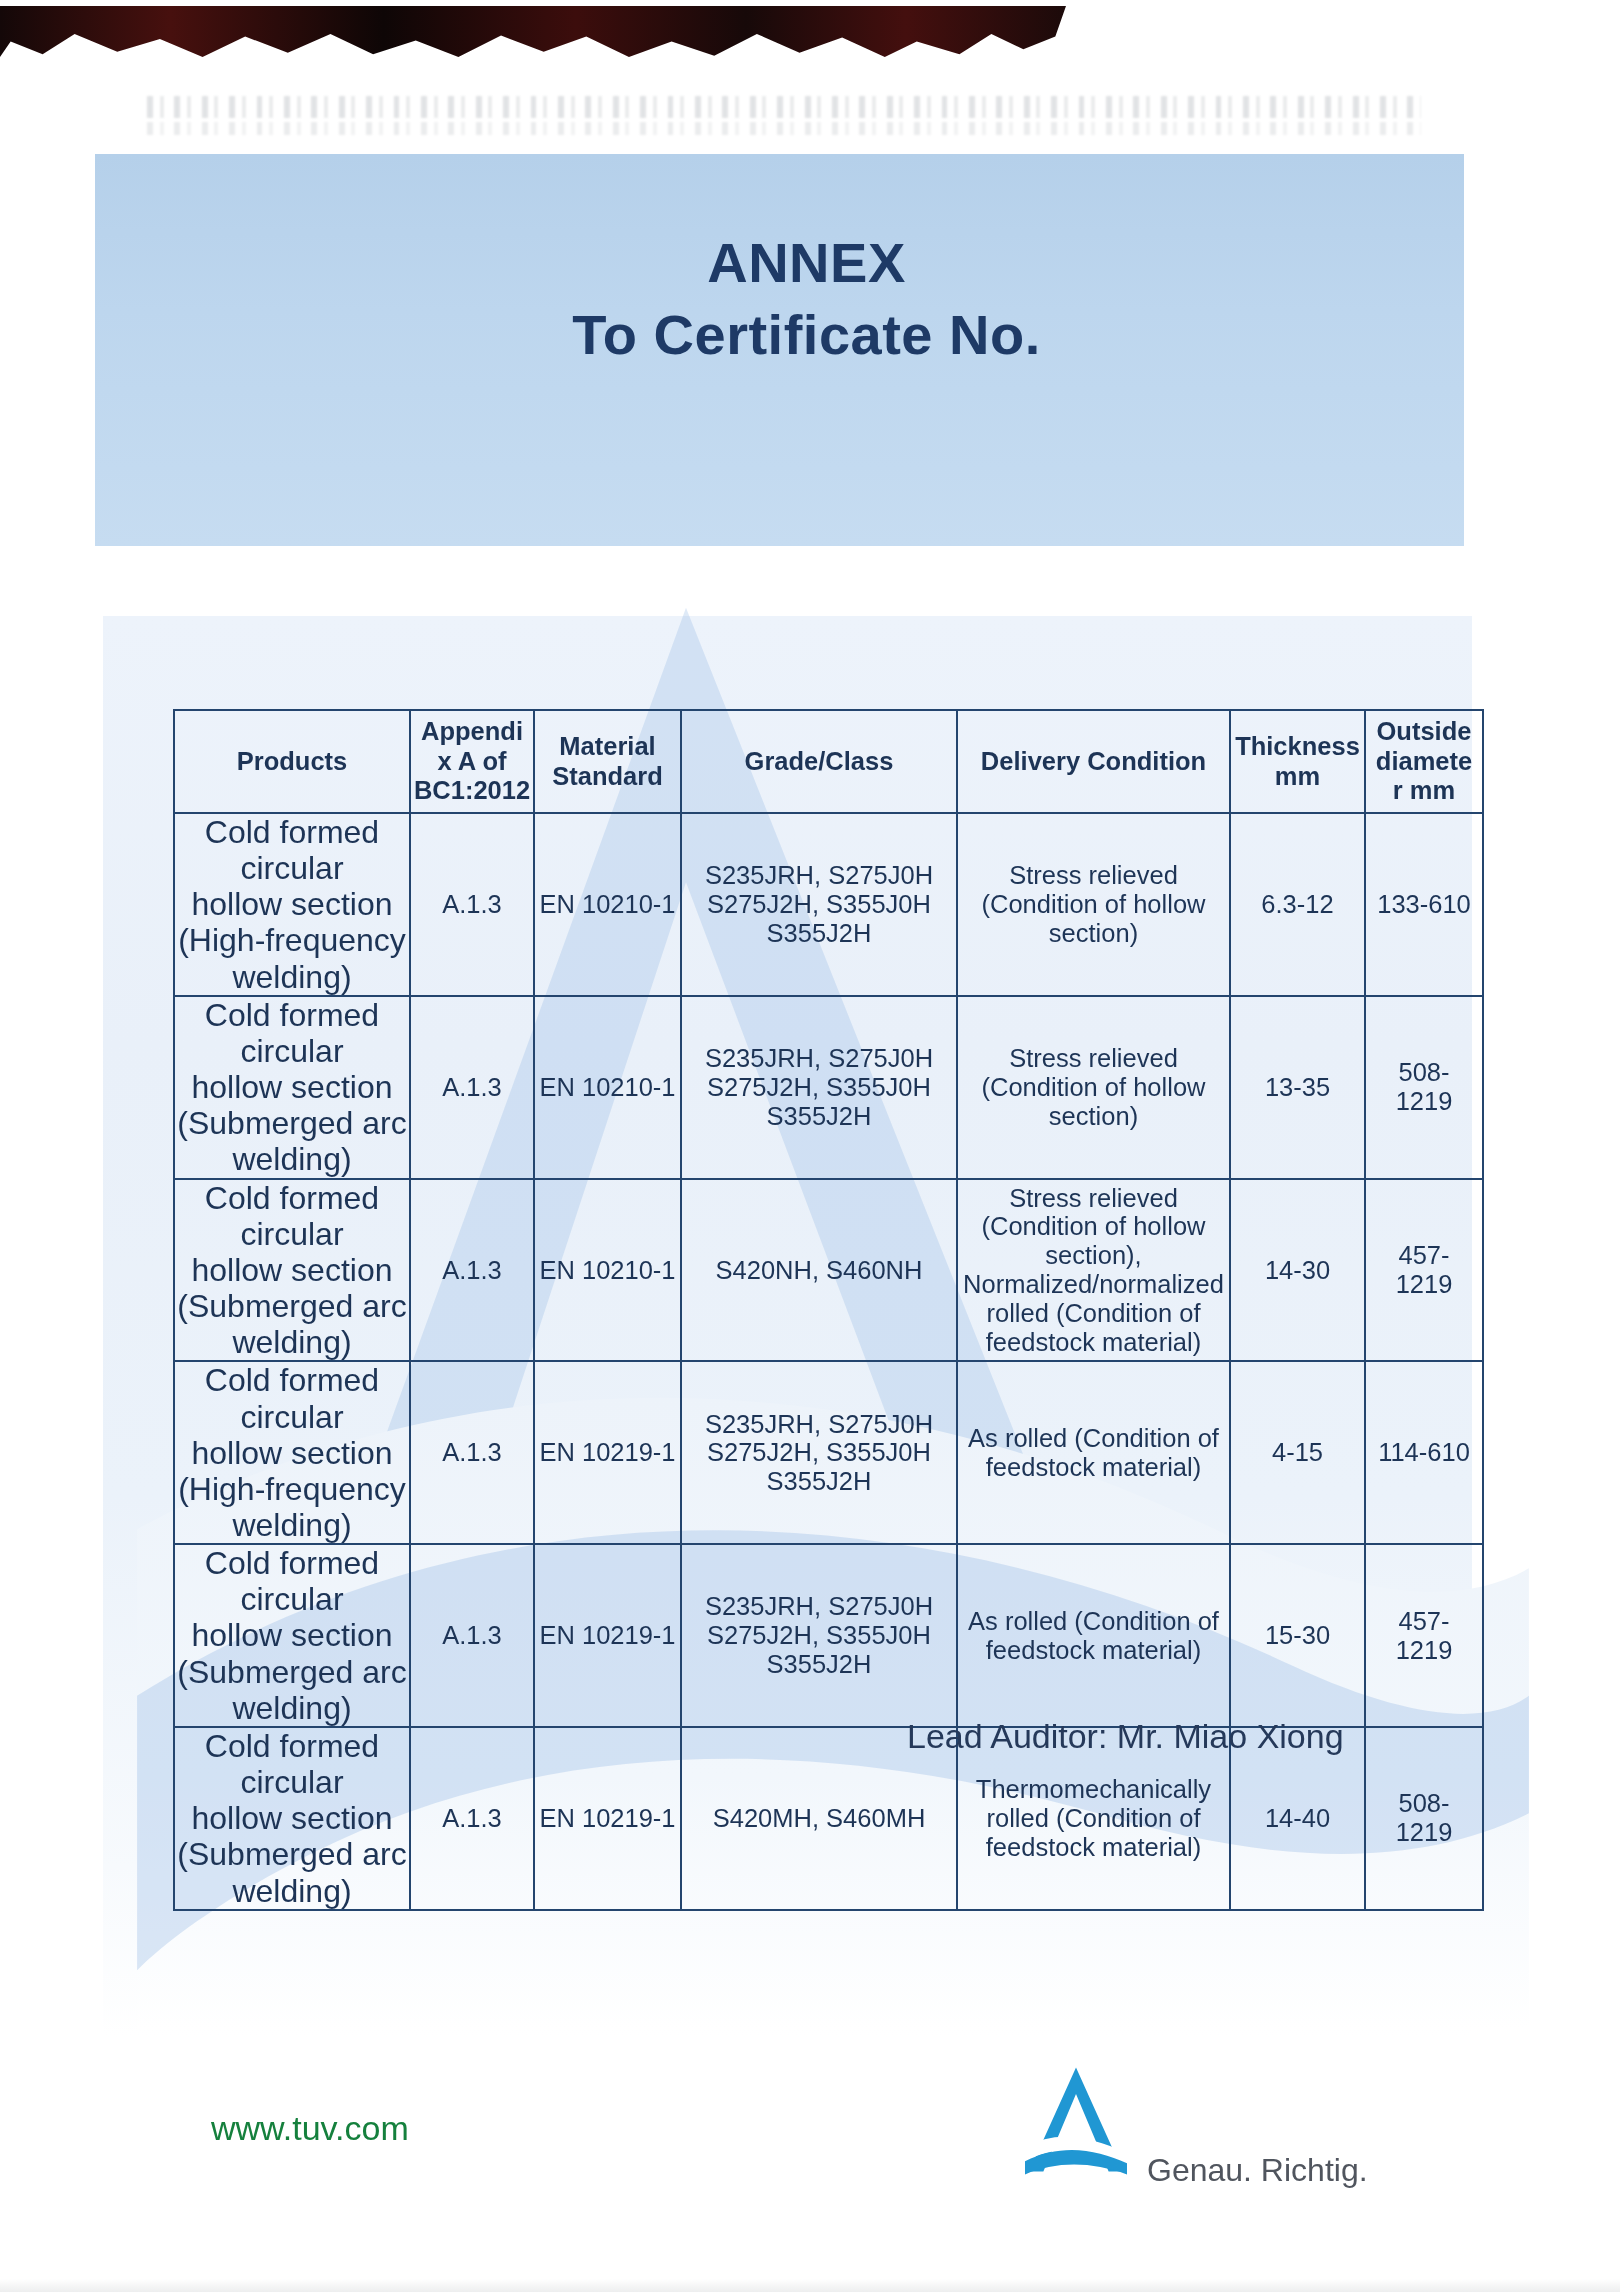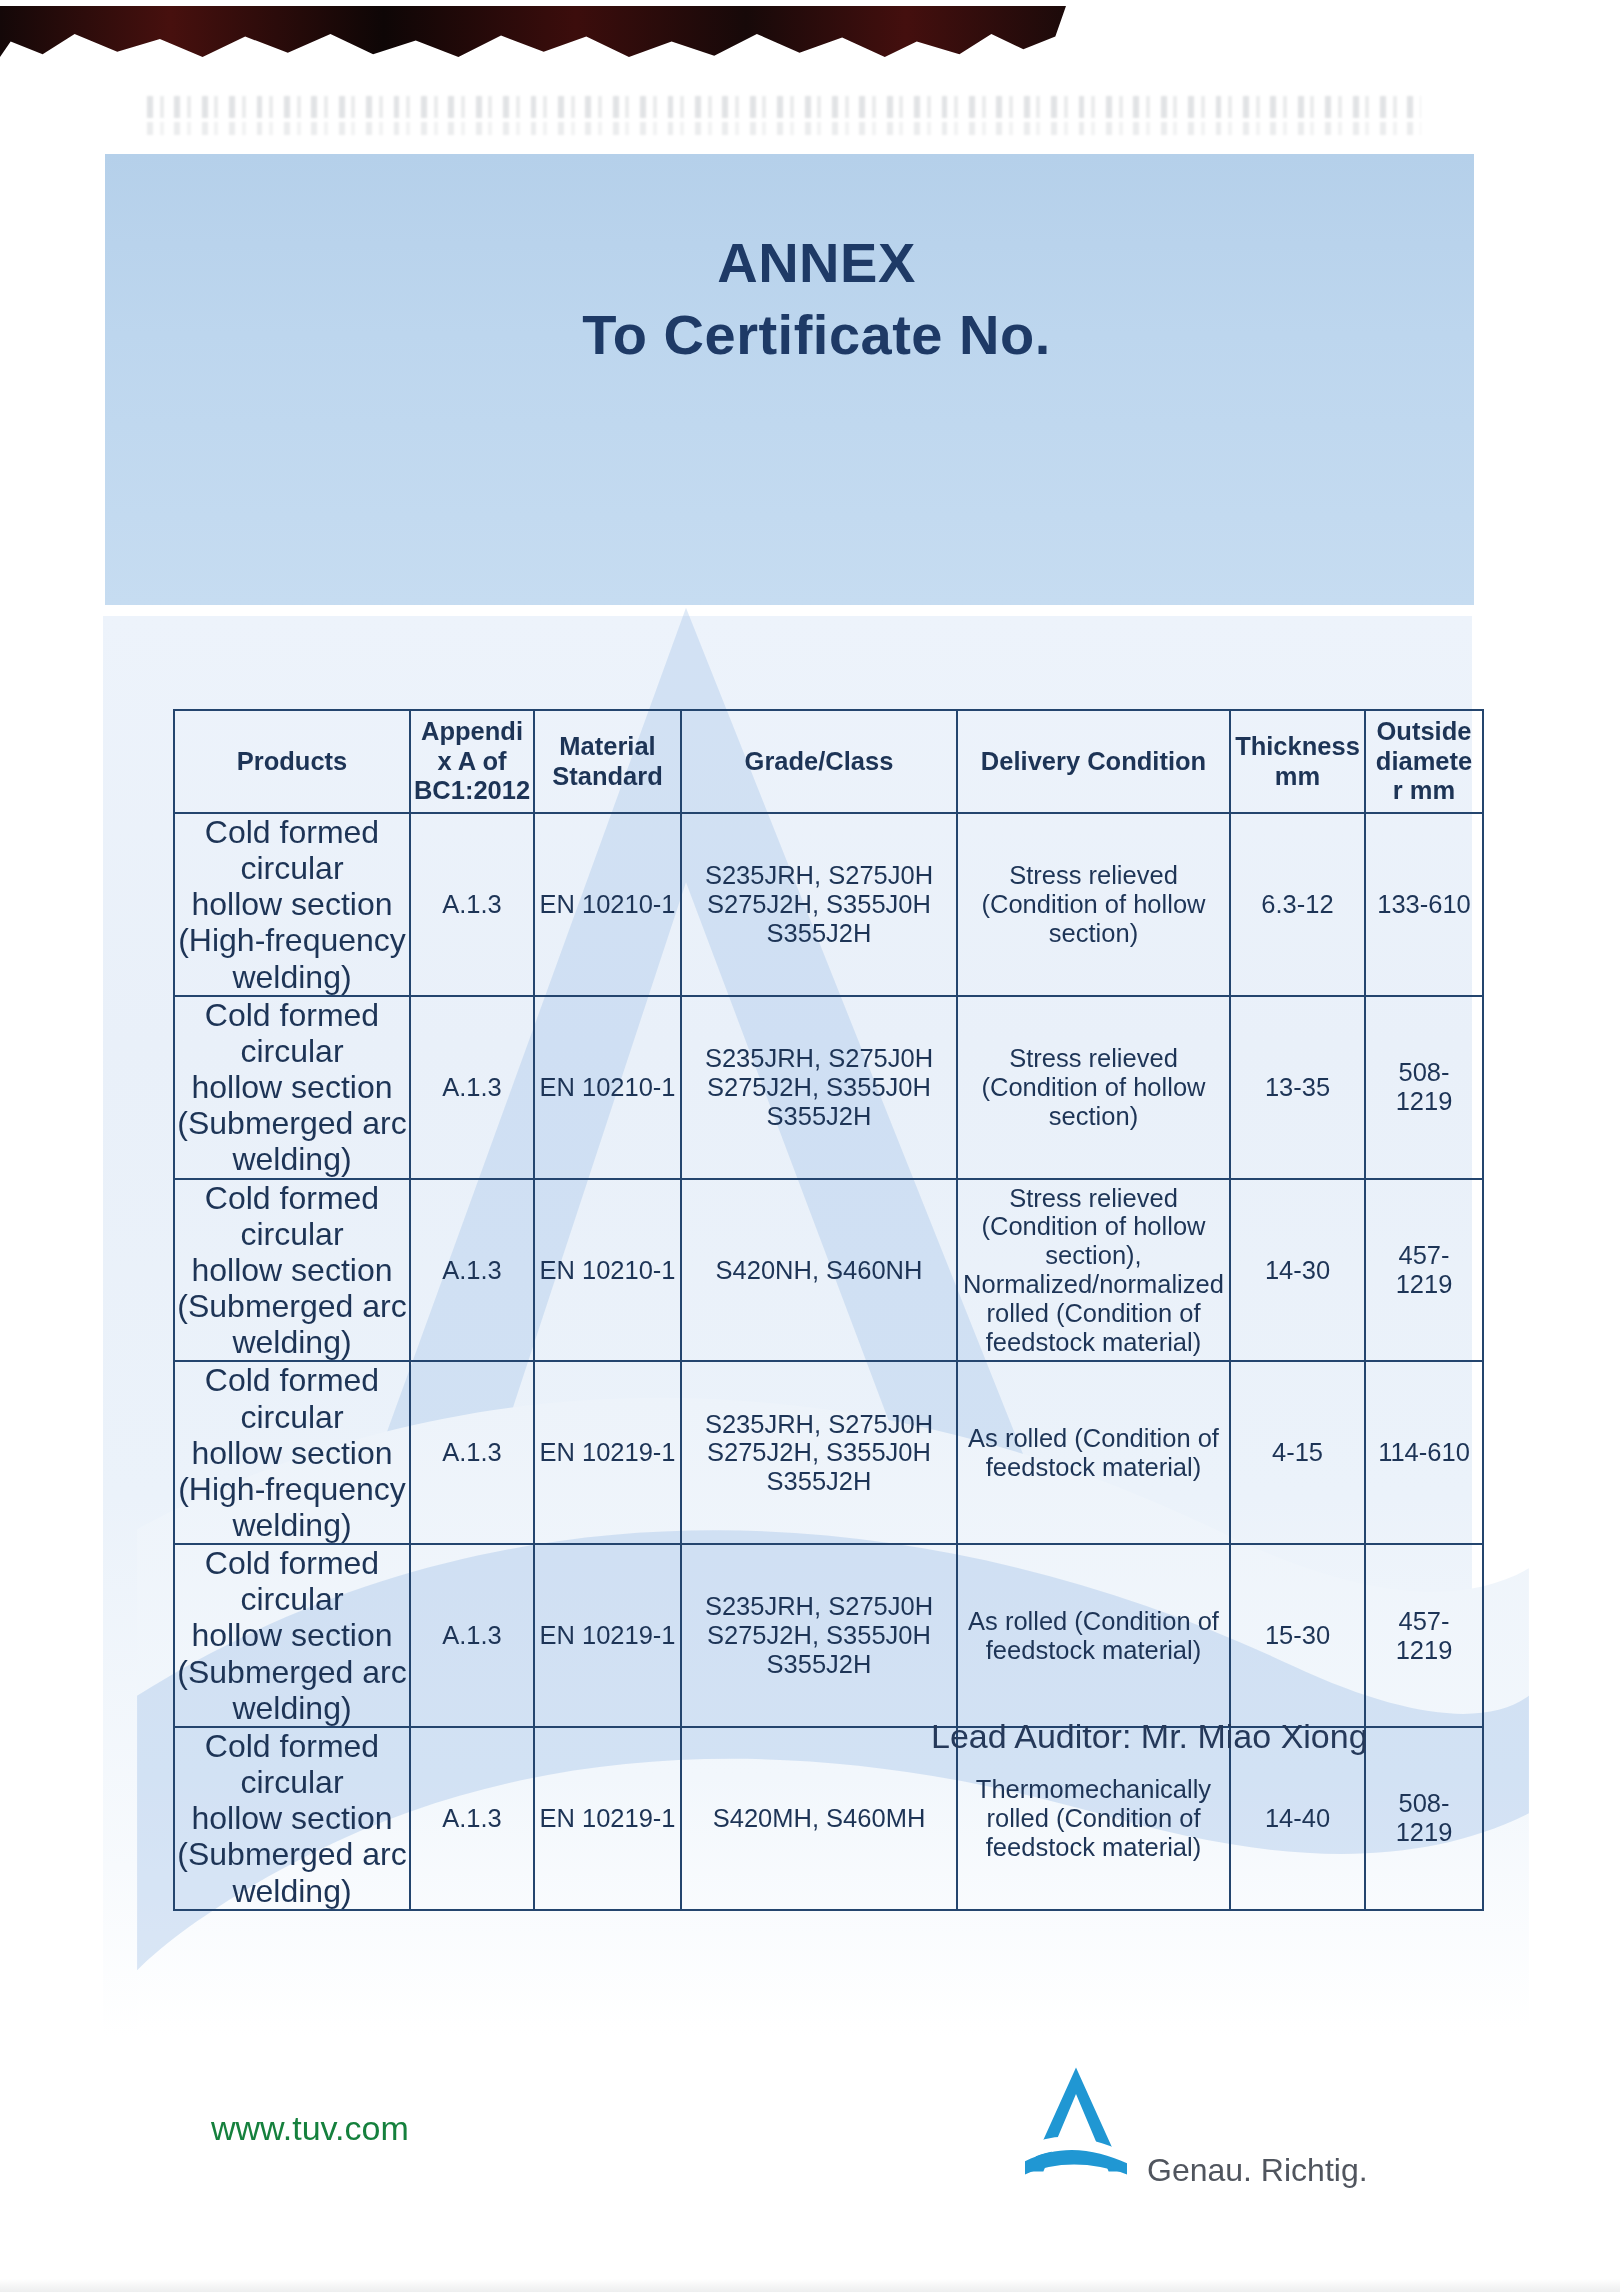--- a/index.html
+++ b/index.html
@@ -8,41 +8,41 @@
 
   
   .artifact{position:absolute;left:0;top:5.9px;width:1066px;height:51px;
     background:linear-gradient(90deg,#140808 0%,#47100e 16%,#0e0606 36%,#3c0d0c 54%,#170909 70%,#440f0e 85%,#1c0a0a 100%);
     clip-path:polygon(0 0,100% 0,99% 60%,96% 85%,93% 55%,90% 95%,86% 70%,83% 100%,79% 62%,75% 92%,71% 55%,67% 98%,63% 70%,59% 100%,55% 60%,51% 90%,47% 58%,43% 100%,39% 68%,35% 95%,31% 55%,27% 92%,23% 60%,19% 100%,15% 65%,11% 90%,7% 55%,4% 95%,1% 70%,0 100%);}
   .bleed{position:absolute;left:147px;top:96px;width:1274px;height:21.6px;opacity:.45;filter:blur(1px);
     background:repeating-linear-gradient(90deg,rgba(110,118,128,.45) 0 5.9px,rgba(110,118,128,0) 5.9px 12.7px,rgba(110,118,128,.3) 12.7px 16.7px,rgba(110,118,128,0) 16.7px 27.4px);}
   .bleed.b2{top:122px;height:12.7px;opacity:.3;}
 
   
-  .header-band{position:absolute;left:105px;top:154px;width:1369px;height:451px;
+  .header-band{position:absolute;left:95px;top:154px;width:1369px;height:392px;
     background:linear-gradient(180deg,#b5d0ea 0%,#bdd6ee 40%,#c6dcf1 100%);}
   .title{position:absolute;left:0;top:73px;width:100%;box-sizing:border-box;padding-left:54px;
     text-align:center;color:#1e3a66;font-weight:bold;font-size:56px;line-height:1.28;letter-spacing:0.5px;}
   .tint{position:absolute;left:103px;top:616px;width:1369px;height:1421px;
     background:linear-gradient(180deg,#edf3fb 0%,#e9f0f9 30%,#ebf2fa 62%,#f7fafd 88%,#ffffff 100%);}
   .watermark{position:absolute;left:137px;top:598px;width:1392px;height:1431px;}
   .bottom-edge{position:absolute;left:0;bottom:0;width:100%;height:13.7px;opacity:.5;
     background:linear-gradient(180deg,rgba(216,218,220,0),#d8dadc);}
 
   
   .cert-table{position:absolute;left:173px;top:709px;width:1310px;border-collapse:collapse;
     table-layout:fixed;color:#1d3456;border:2.9px solid #24456e;}
   .cert-table th,.cert-table td{border:2px solid #24456e;vertical-align:middle;text-align:center;
     white-space:pre-line;padding:0 2px;font-size:25.5px;line-height:1.13;}
   .cert-table th{font-weight:bold;line-height:1.16;}
   .cert-table td.c-products{font-size:32px;}
   tr.r-head{height:103px;} tr.r1{height:106px;} tr.r2{height:110px;} tr.r3{height:176px;}
   tr.r4{height:110px;} tr.r5{height:114px;} tr.r6{height:110px;}
 
-  .auditor{position:absolute;left:907px;top:1717px;font-size:34px;color:#25395a;margin-left:24px;}
+  .auditor{position:absolute;left:907px;top:1717px;font-size:34px;color:#25395a;}
 
   
   .site{position:absolute;left:211px;top:2109px;font-size:34px;color:#15803d;}
   .logo{position:absolute;left:1025px;top:2066px;width:102px;height:110px;}
   .brand{position:absolute;left:1140px;top:2084px;font-size:49px;color:#55575c;white-space:nowrap;}
   .brand .tuv{font-weight:bold;}
   .brand .reg{font-size:23.5px;vertical-align:25.5px;}
   .tagline{position:absolute;left:1147px;top:2152px;font-size:32px;color:#50555e;}
 </style>
 </head>

